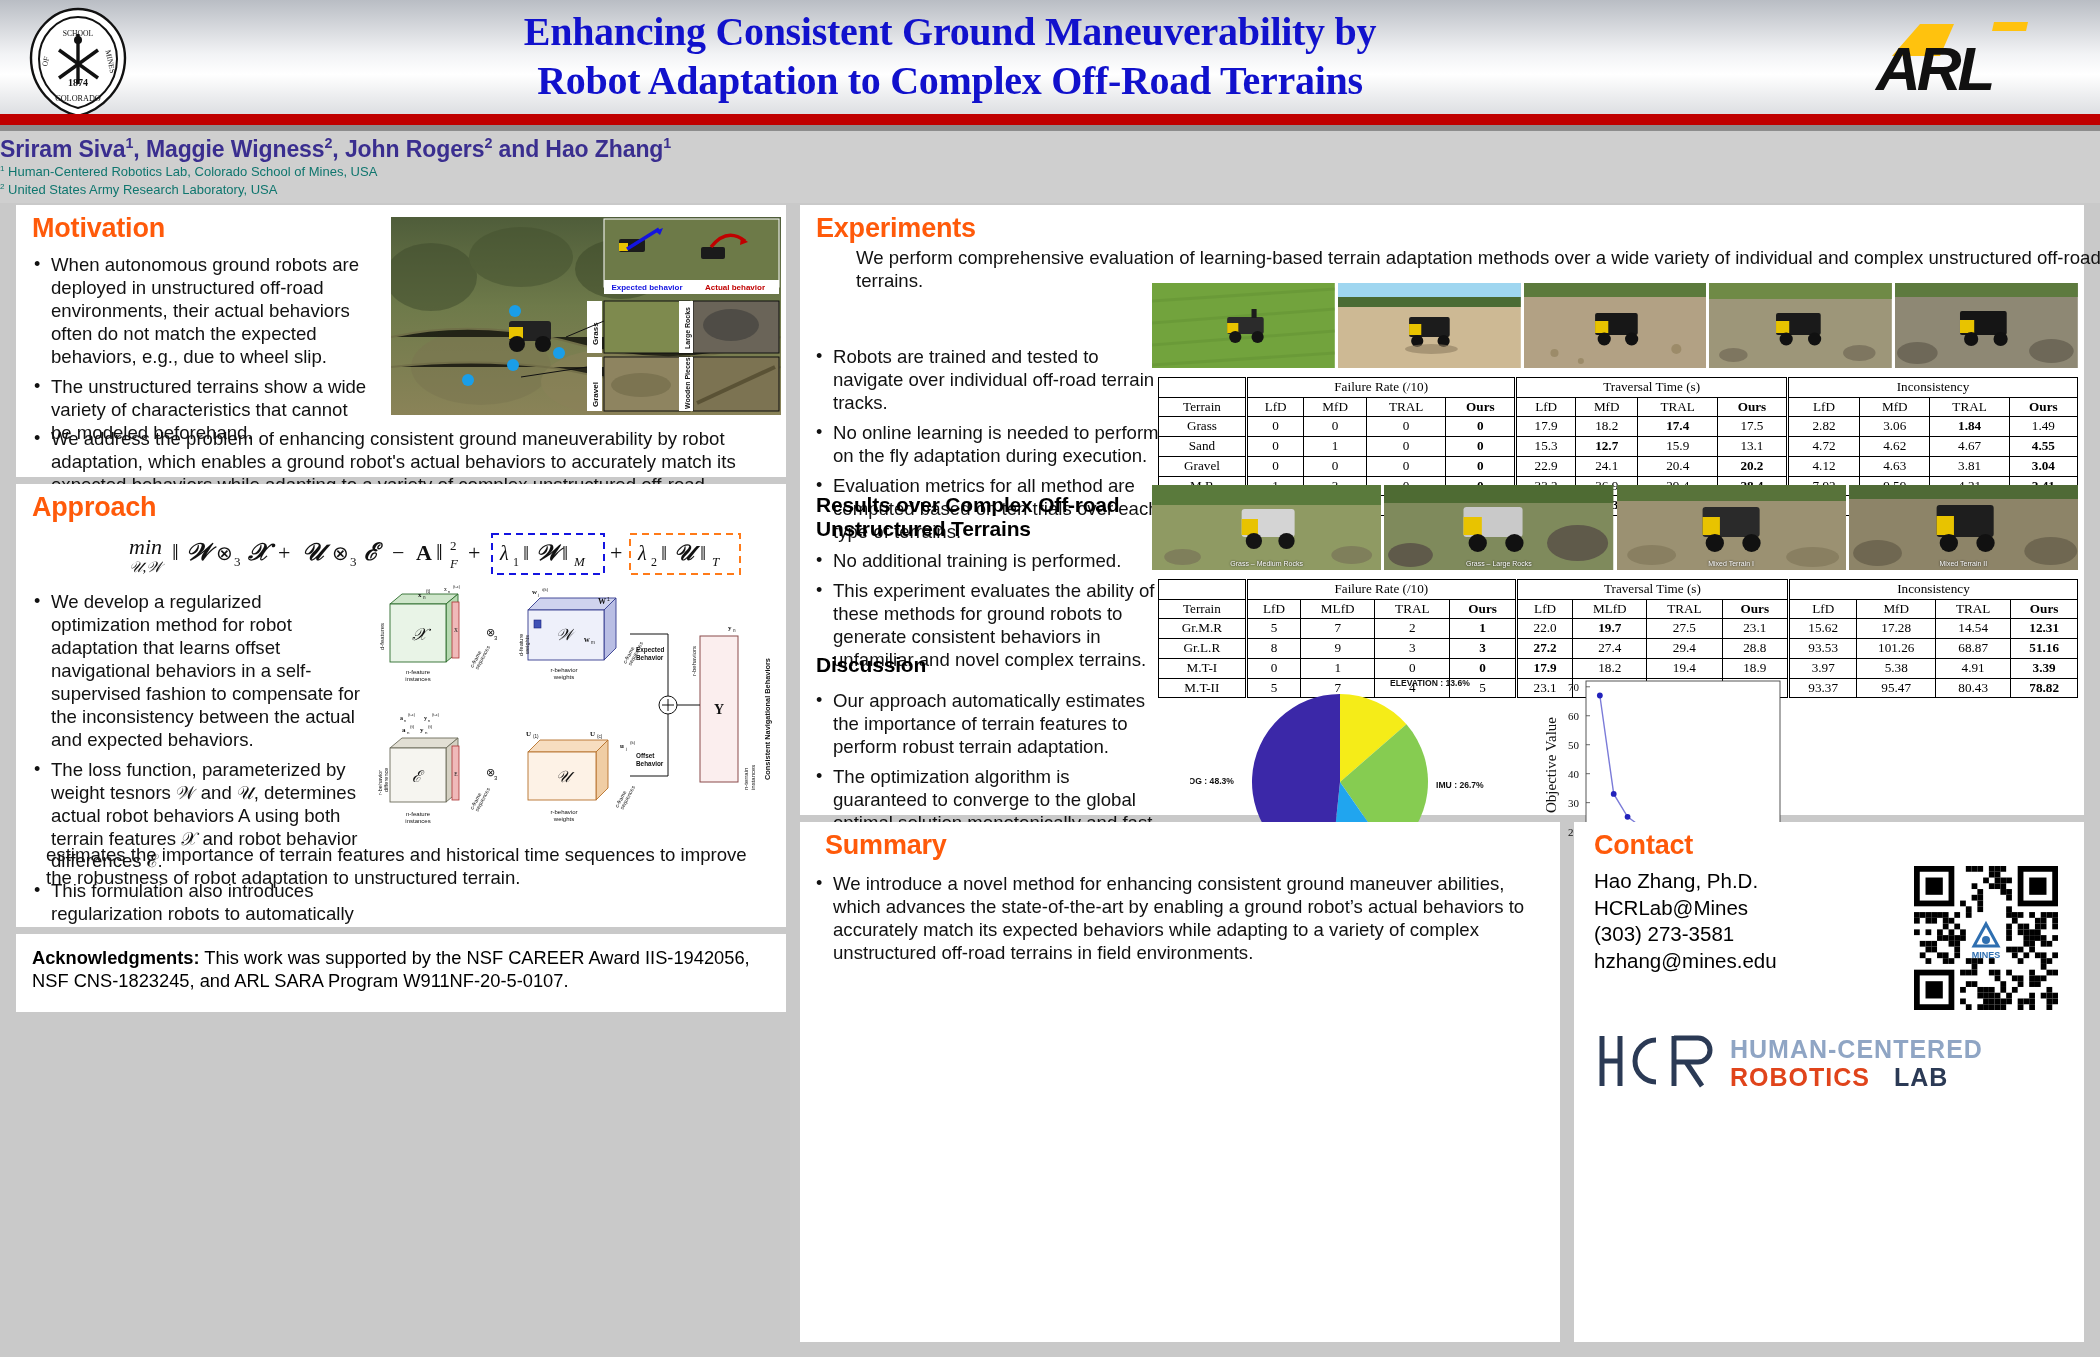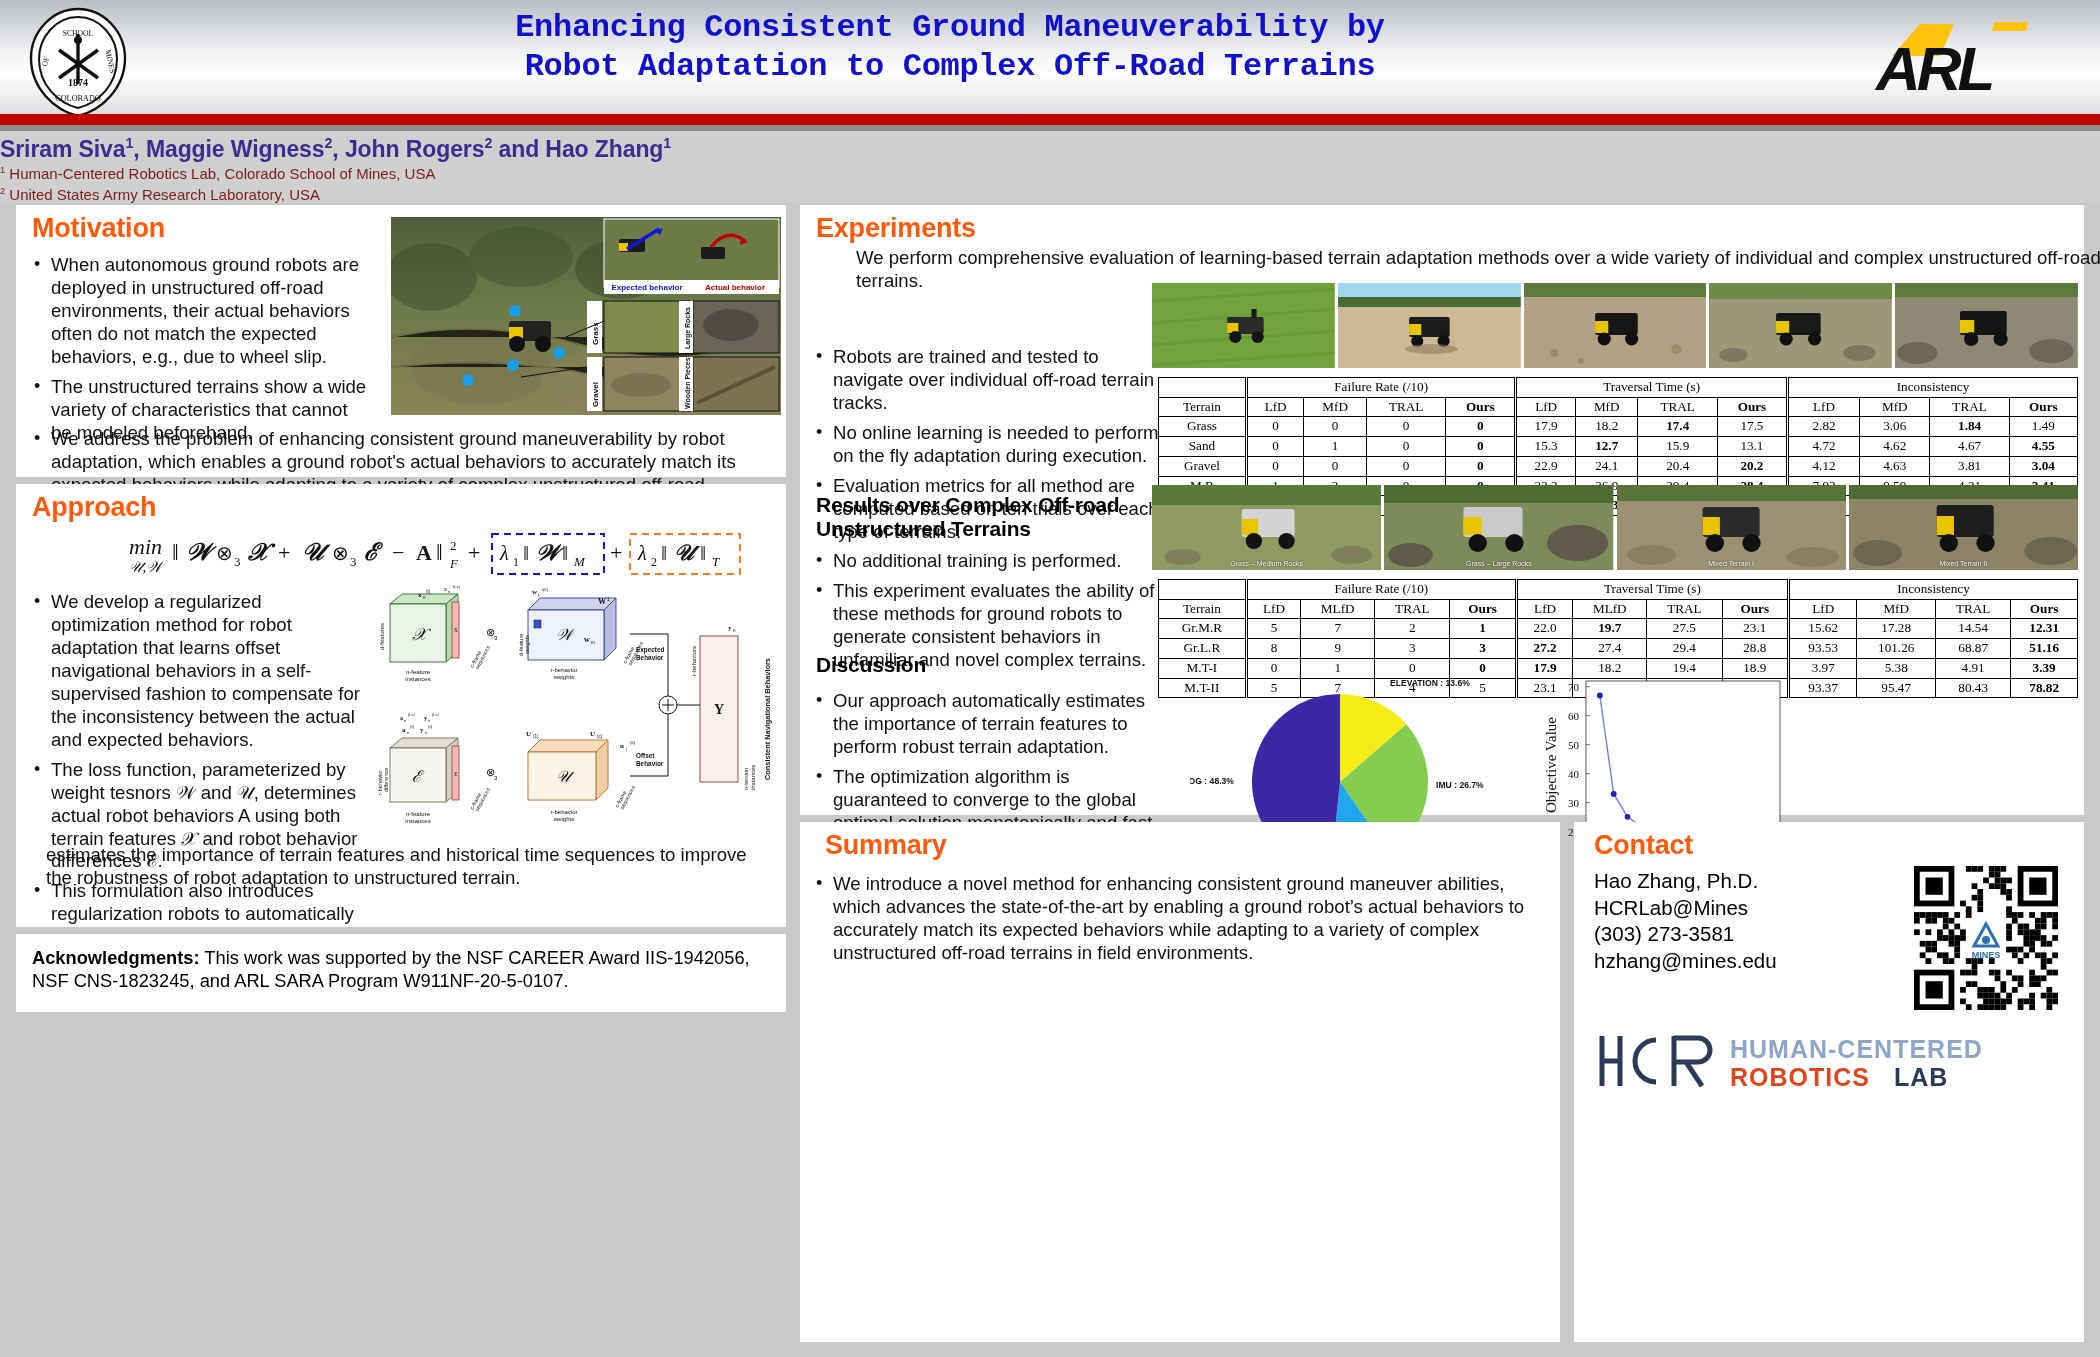--- a/index.html
+++ b/index.html
@@ -17,36 +17,36 @@
   }
   .header-red { position: absolute; left: 0; top: 114px; width: 2100px; height: 11px; background: #c00000; }
   .header-grey-strip { position: absolute; left: 0; top: 125px; width: 2100px; height: 6px; background: #8d8d8d; }
 
   .mines-logo { position: absolute; left: 22px; top: 6px; width: 112px; height: 112px; }
 
   .title-wrap {
     position: absolute; left: 200px; top: 8px; width: 1500px; text-align: center;
   }
   .poster-title {
-    font-size: 32px; font-weight: bold; color: #1111cc; line-height: 1.22;
+    font-size: 40px; font-weight: bold; color: #1111cc; line-height: 1.22;
     letter-spacing: -0.3px;
-    font-family: Liberation Mono, monospace;
+    font-family: Liberation Serif, serif;
   }
 
   .arl-logo { position: absolute; right: 48px; top: 14px; width: 190px; height: 88px; }
 
   
   .authors-band {
     position: absolute; left: 0; top: 131px; width: 2100px; height: 72px;
     background: #cfcfcf; text-align: left;
   }
   .authors-line {
     font-size: 23px; font-weight: bold; color: #3a2e8f; padding-top: 4px; letter-spacing: -0.1px;
   }
-  .affil-line { font-size: 15px; color: #7f1d1d; line-height: 1.42; }
+  .affil-line { font-size: 13px; color: #0f766e; line-height: 1.42; }
   .authors-line sup, .affil-line sup { font-size: 0.62em; }
 
   
   .panel {
     position: absolute; background: #ffffff;
   }
   .sec-head { font-size: 27px; font-weight: bold; color: #ff5a0a; letter-spacing: -0.2px; }
   .sec-head.black { color: #000; font-size: 21px; letter-spacing: -0.2px; }
 
   .bul { display: flex; font-size: 18.6px; color: #111; line-height: 1.235; margin-top: 7px; }

